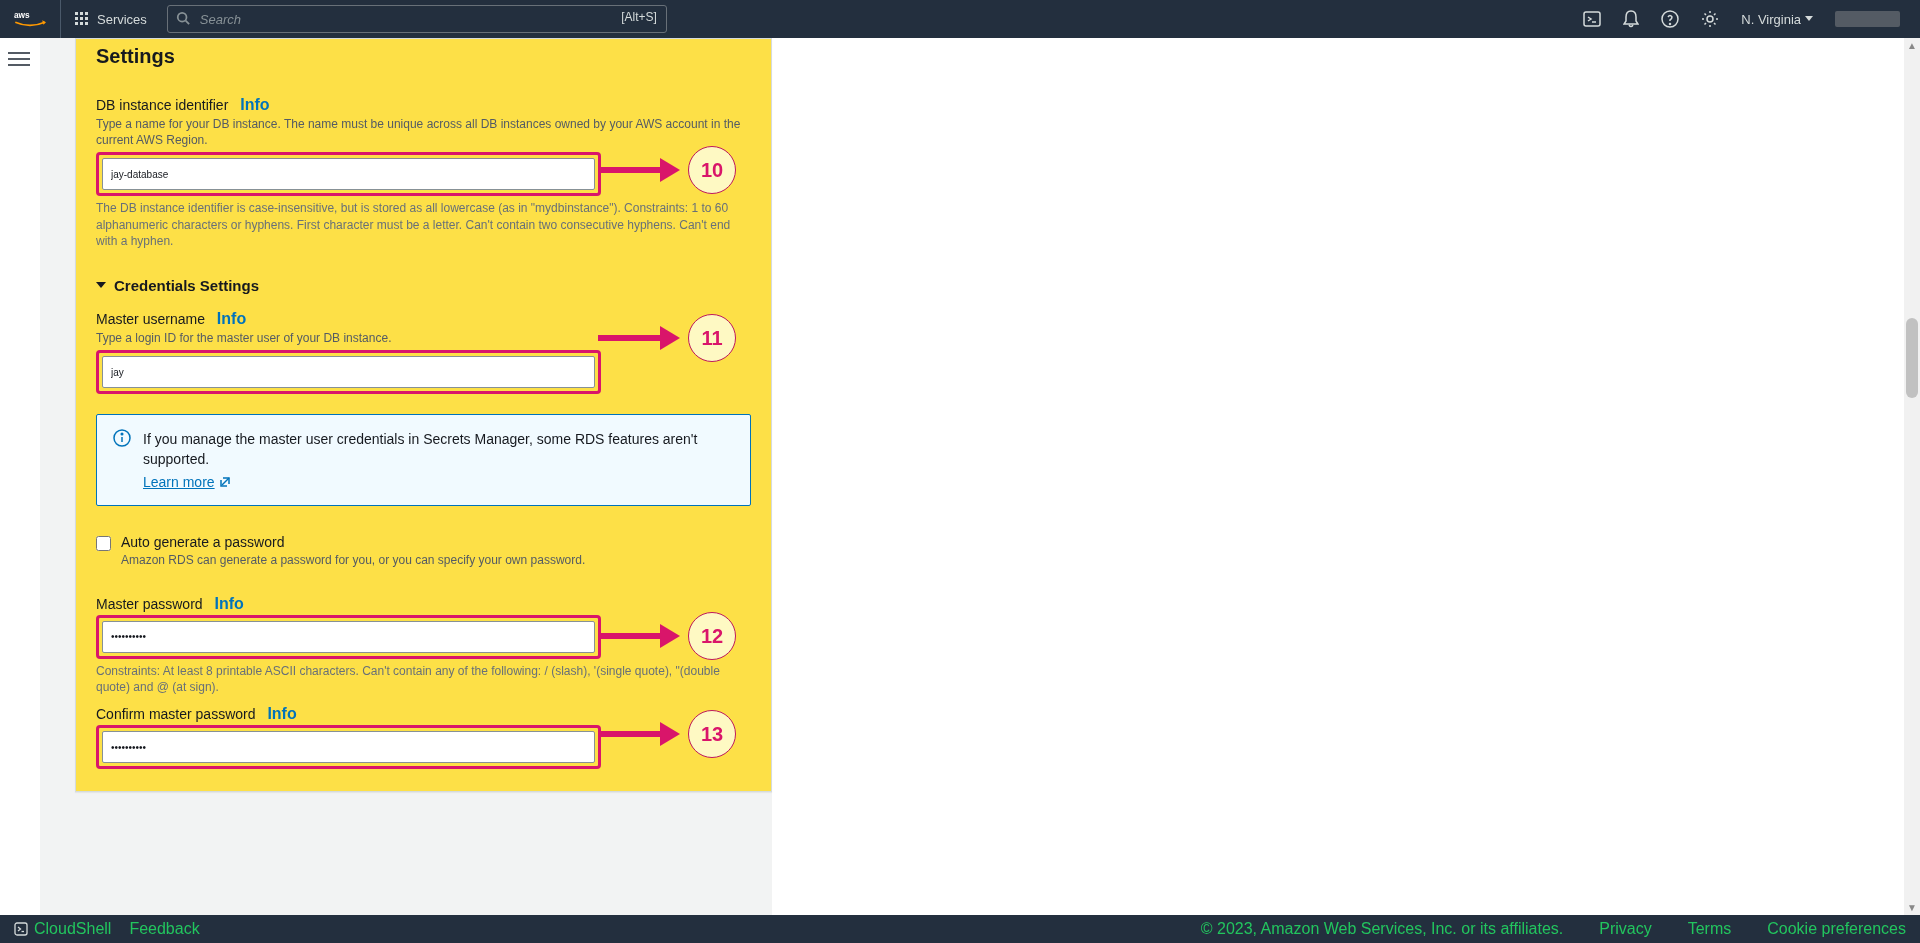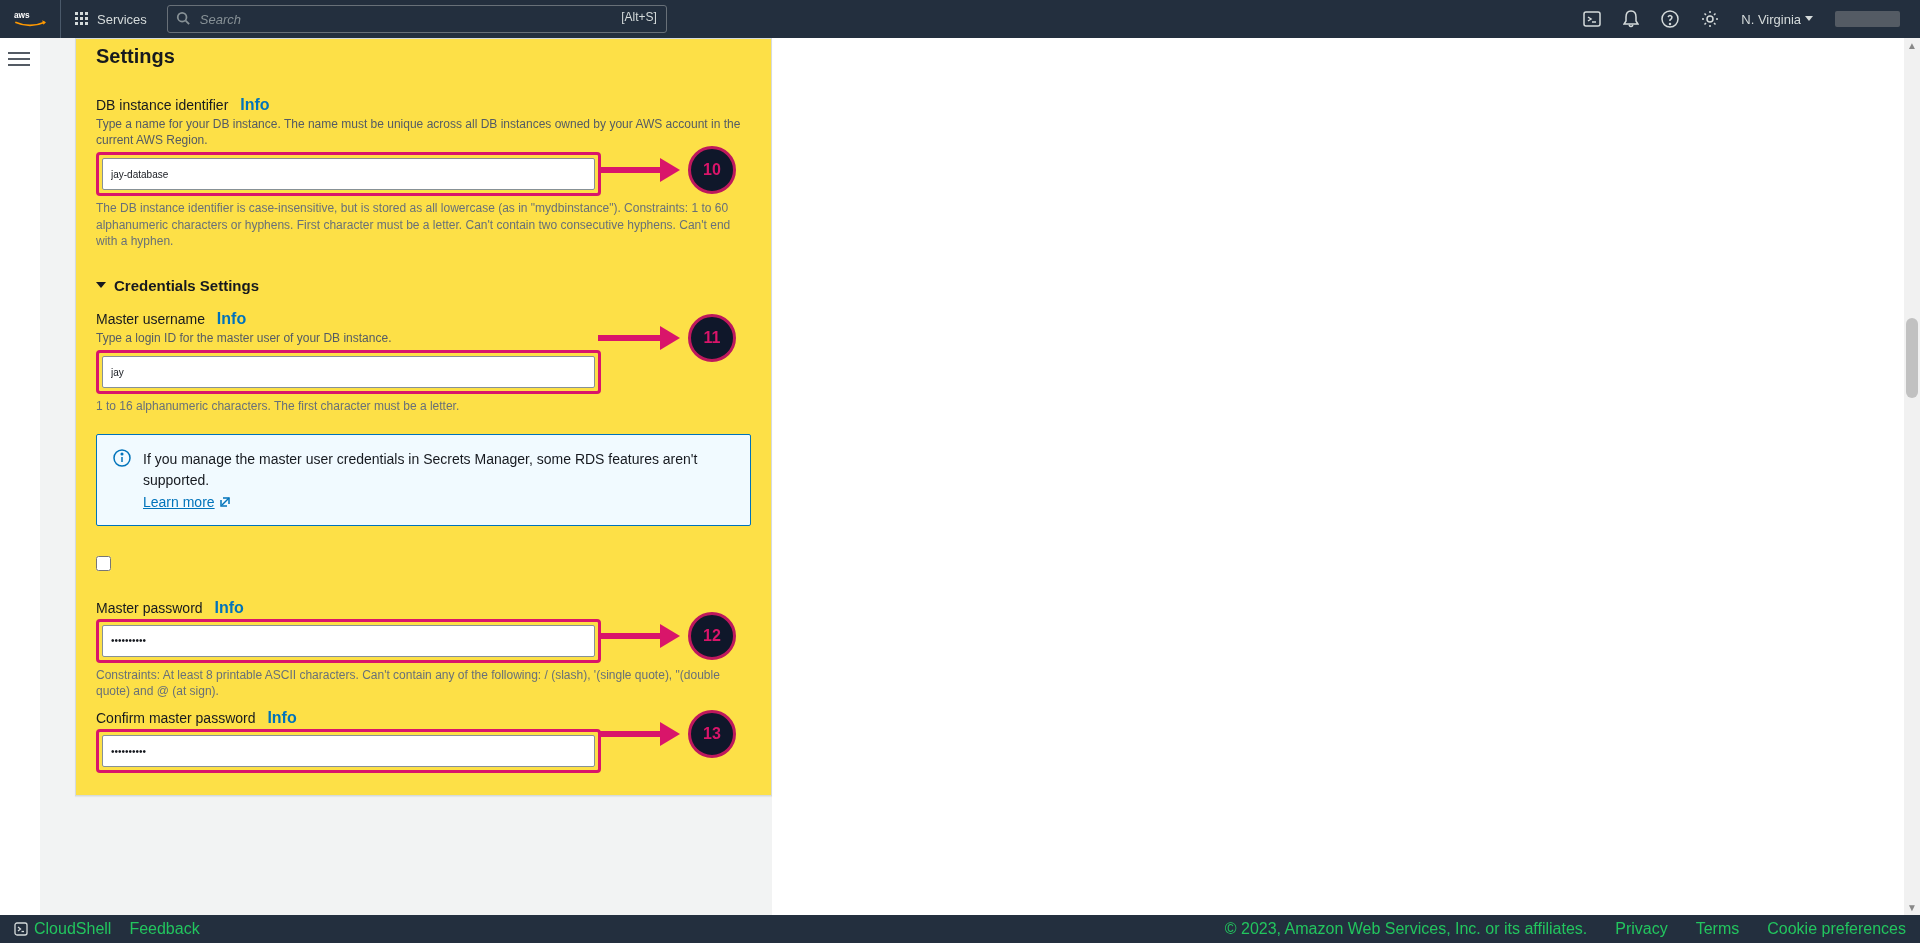--- a/index.html
+++ b/index.html
@@ -53,29 +53,29 @@
 .callout a { color:#0073bb; text-decoration:underline; display:inline-flex; align-items:center; gap:4px; margin-top:4px; font-size:14px;}
 
 .spacer28 { height:28px; }
 
 
 .anno { position:absolute; display:flex; align-items:center; gap:8px; color:#d9156a; font-weight:700;}
 .anno .arrow { width: 82px; height:10px; position:relative;}
 .anno .arrow::after { content:""; position:absolute; top:50%; left:0; right:18px; height:6px; background:#d9156a; transform:translateY(-50%);}
 .anno .arrow::before { content:""; position:absolute; top:50%; left:0; width:6px; height:6px; border-radius:50%; background:#d9156a; transform:translateY(-50%);}
 .anno .arrowhead { position:absolute; right:0; top:50%; width:0; height:0; border-top:12px solid transparent; border-bottom:12px solid transparent; border-left:20px solid #d9156a; transform:translateY(-50%);}
-.anno .circ { width:48px; height:48px; border:3px solid #be185d; border-radius:50%; display:flex; align-items:center; justify-content:center; font-size:16px; background:#0f172a;}
+.anno .circ { width:48px; height:48px; border:1px solid #be185d; border-radius:50%; display:flex; align-items:center; justify-content:center; font-size:20px; background:#fef9c3;}
 
 .right-empty { flex:1; background:#fff;}
 
 
 .bottombar { position:fixed; bottom:0; left:0; right:0; height:28px; background:#232f3e; color:#22c55e; display:flex; align-items:center; font-size:16px; padding: 0 14px; z-index:50;}
 .bottombar .left { display:flex; align-items:center; gap:18px;}
 .bottombar .cs { display:flex; align-items:center; gap:6px; cursor:pointer;}
-.bottombar .right { margin-left:auto; display:flex; gap:28px;}
+.bottombar .right { margin-left:auto; display:flex; gap:36px;}
 .bottombar .right span { cursor:pointer;}
 .bottombar .copy { cursor:default;}
 
 
 .vtrack { position:fixed; top:38px; right:0; width:16px; bottom:28px; background:#f1f1f1;}
 .vtrack .thumb { position:absolute; left:2px; right:2px; height:80px; top:280px; background:#c1c1c1; border-radius:6px;}
 .vtrack .arr { position:absolute; left:0; right:0; text-align:center; color:#888; font-size:10px;}
 .vtrack .arr.up{ top:2px;} .vtrack .arr.dn{ bottom:2px;}
 </style>
 </head>
@@ -180,21 +180,20 @@
       </div>
 
       <div class="label-row">
         <span>Master username</span>
         <a class="info-link">Info</a>
       </div>
       <div class="help">Type a login ID for the master user of your DB instance.</div>
       <div class="hi-box">
         <input class="fld" value="jay" style="">
       </div>
-      <div class="help2">1 to 16 alphanumeric characters. The first character must be a letter.</div>
 
 
       <div class="callout">
         <span><svg width="18" height="18" viewBox="0 0 18 18" fill="none" stroke="#0073bb" stroke-width="1.5">
                 <circle cx="9" cy="9" r="8"></circle>
                 <line x1="9" y1="8" x2="9" y2="13"></line>
                 <circle cx="9" cy="5" r="0.8" fill="#0073bb"></circle>
               </svg></span>
         <div>
           <div class="msg">If you manage the master user credentials in Secrets Manager, some RDS features aren't supported.</div>
@@ -204,20 +203,24 @@
                   <path d="M4 2 H10 V8"></path>
                   <line x1="10" y1="2" x2="3" y2="9"></line>
                   <path d="M2 4 V10 H8"></path>
                 </svg>
               </a>
         </div>
       </div>
 
       <div class="chk-row" style="margin-top:28px;">
         <input type="checkbox" style="">
+        <div>
+          <div style="font-size:14px;">Auto generate a password</div>
+          <div class="sub">Amazon RDS can generate a password for you, or you can specify your own password.</div>
+        </div>
       </div>
 
       <div class="spacer28"></div>
 
       <div class="label-row">
         <span>Master password</span>
         <a class="info-link">Info</a>
       </div>
       <div class="hi-box">
         <input class="fld" type="password" value="••••••••••" style="">

